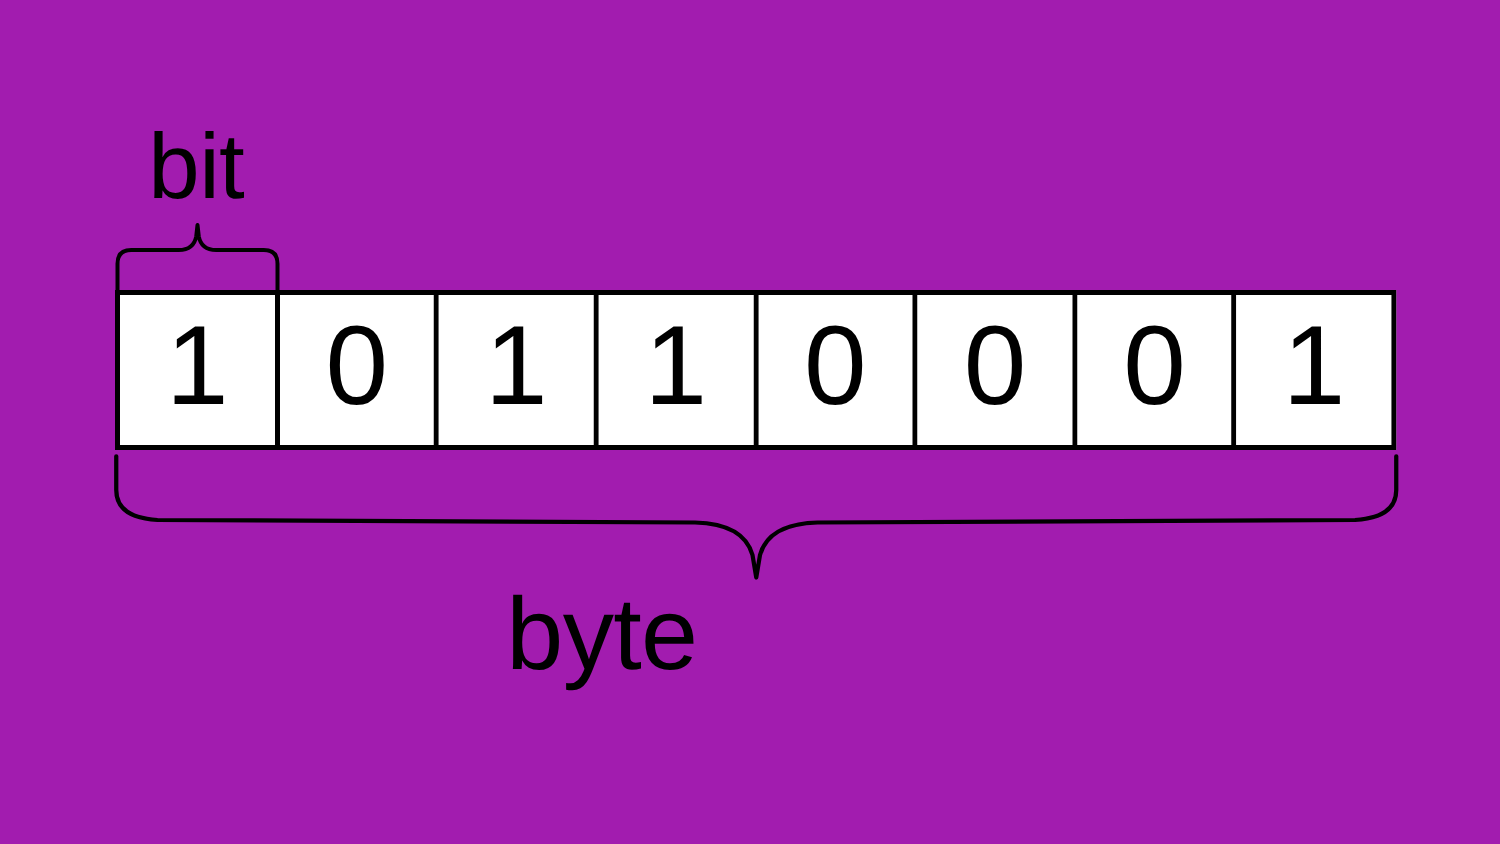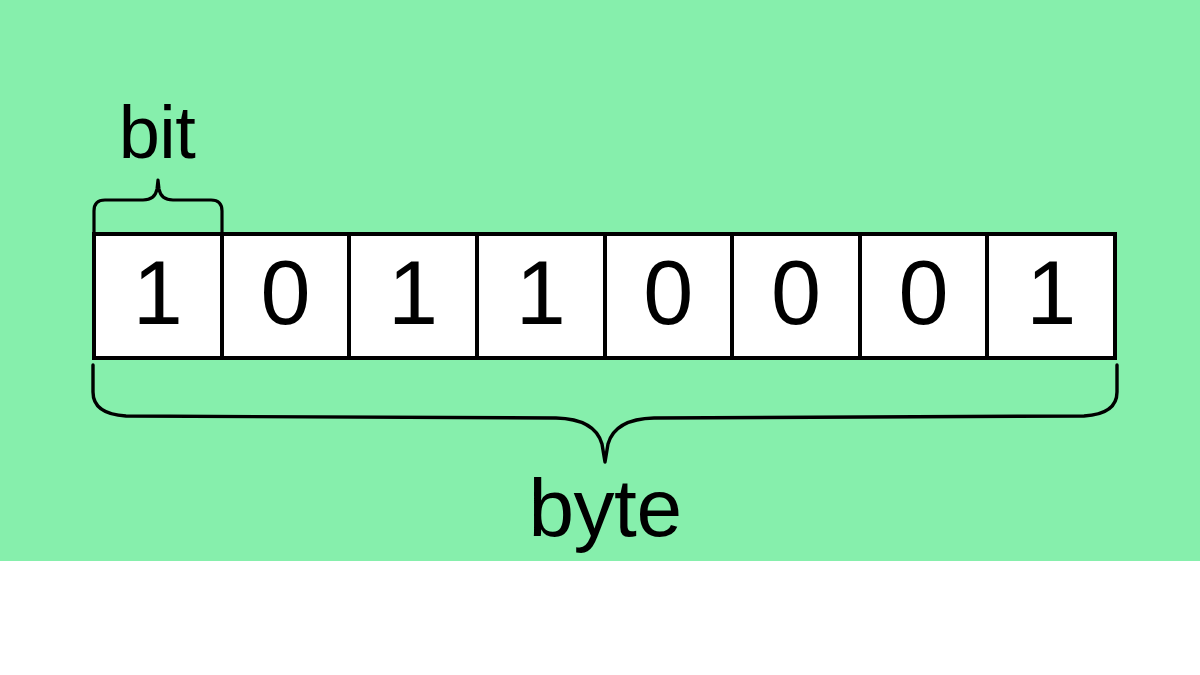--- a/index.html
+++ b/index.html
@@ -12,22 +12,22 @@
     width: 1200px;
     height: 675px;
     overflow: hidden;
     font-family: "Liberation Sans", "DejaVu Sans", sans-serif;
     color: #000000;
   }
 
   #canvas {
     position: relative;
     width: 1200px;
-    height: 561px;
-    background: #86efac;
+    height: 675px;
+    background: #a21caf;
   }
 
   
   .label-bit {
     position: absolute;
     left: 92px;
     top: 96px;
     width: 130px;
     text-align: center;
     font-size: 74px;
@@ -88,21 +88,21 @@
     width: 1033px;
     height: 104px;
   }
 
   
   .label-byte {
     position: absolute;
     left: 405px;
     top: 467px;
     width: 400px;
-    text-align: center;
+    text-align: left;
     font-size: 82px;
     line-height: 1;
     font-weight: 400;
     letter-spacing: -0.5px;
     color: #000000;
     white-space: nowrap;
   }
 </style>
 </head>
 <body>

